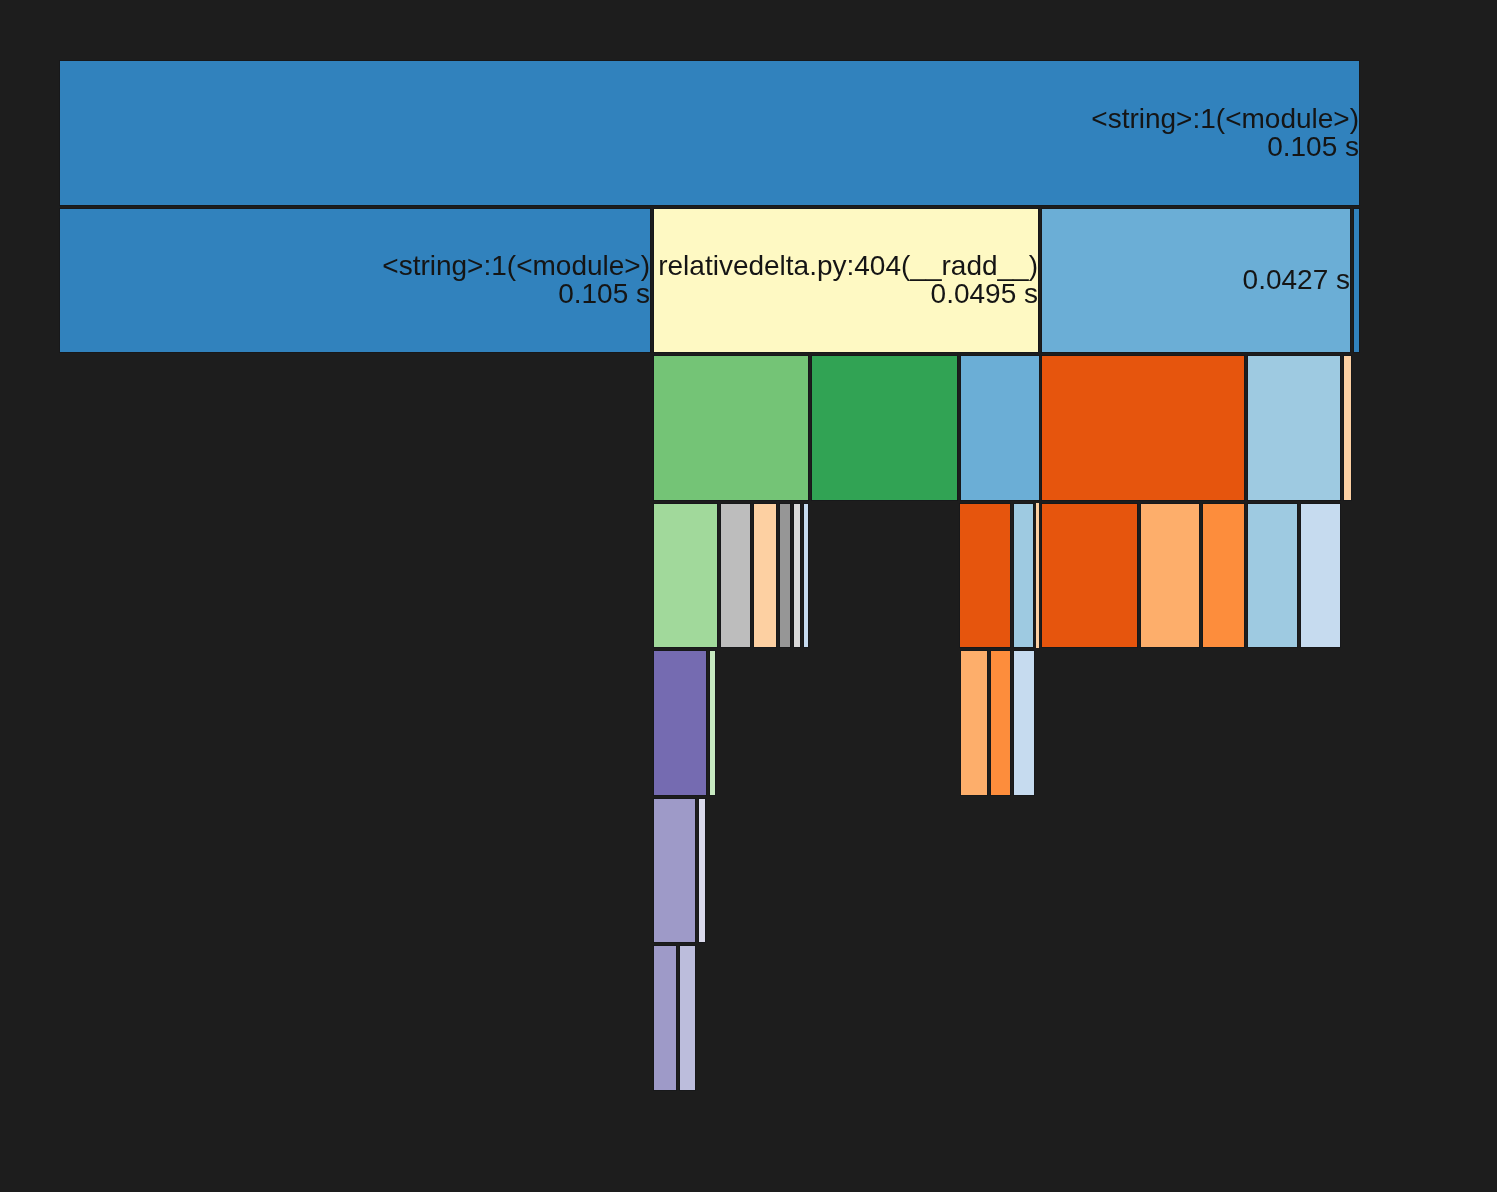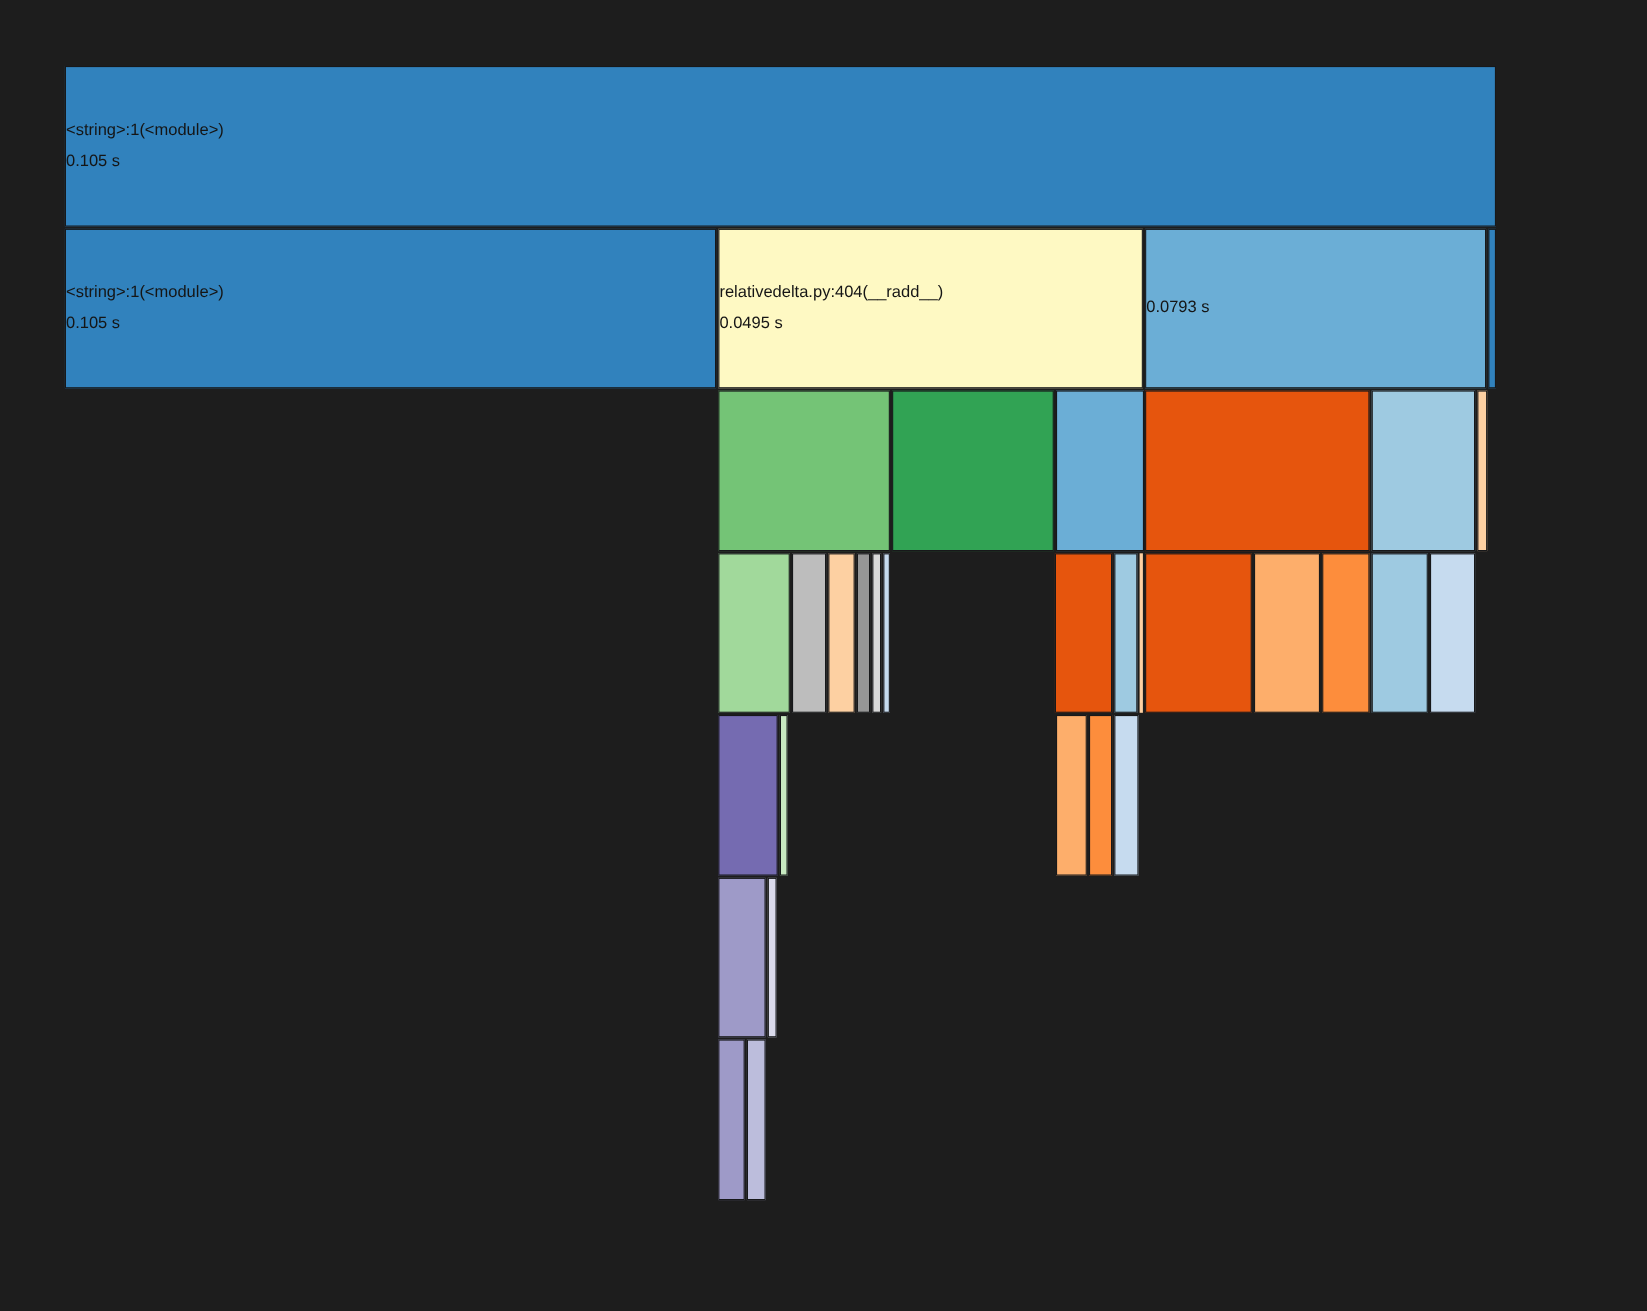--- a/index.html
+++ b/index.html
@@ -13,25 +13,25 @@
     height: 1192px;
     background: #1d1d1d;
     overflow: hidden;
     font-family: "Liberation Sans", sans-serif;
   }
   .frame {
     position: absolute;
     box-sizing: border-box;
     display: flex;
     flex-direction: column;
-    align-items: flex-start;
+    align-items: flex-end;
     justify-content: center;
     text-align: center;
     color: #151515;
-    font-size: 15px;
+    font-size: 28px;
     line-height: 28px;
     white-space: nowrap;
     overflow: hidden;
     cursor: pointer;
   }
   .frame .lbl { pointer-events: none; }
 </style>
 </head>
 <body>
 
@@ -43,21 +43,21 @@
       </div>
       <div class="frame" style="left: 59px; top: 207.5px; width: 592px; height: 145.5px; background: rgb(49, 130, 189); border: 1px solid rgb(23, 24, 26);">
         <div class="lbl">&lt;string&gt;:1(&lt;module&gt;)</div>
         <div class="lbl">0.105 s</div>
       </div>
       <div class="frame" style="left: 653px; top: 207.5px; width: 386px; height: 145.5px; background: #fef9c3; border: 1px solid rgb(23, 24, 26);">
         <div class="lbl">relativedelta.py:404(__radd__)</div>
         <div class="lbl">0.0495 s</div>
       </div>
       <div class="frame" style="left: 1041px; top: 207.5px; width: 310px; height: 145.5px; background: rgb(107, 174, 214); border: 1px solid rgb(23, 24, 26);">
-        <div class="lbl">0.0793 s</div>
+        <div class="lbl">0.0427 s</div>
       </div>
       <div class="frame" style="left: 1353px; top: 207.5px; width: 7px; height: 145.5px; background: rgb(49, 130, 189); border: 1px solid rgb(23, 24, 26);"></div>
       <div class="frame" style="left: 653px; top: 355px; width: 156px; height: 145.5px; background: rgb(116, 196, 118); border: 1px solid rgb(23, 24, 26);"></div>
       <div class="frame" style="left: 811px; top: 355px; width: 147px; height: 145.5px; background: rgb(49, 163, 84); border: 1px solid rgb(23, 24, 26);"></div>
       <div class="frame" style="left: 960px; top: 355px; width: 80px; height: 145.5px; background: rgb(107, 174, 214); border: 1px solid rgb(23, 24, 26);"></div>
       <div class="frame" style="left: 1041px; top: 355px; width: 204px; height: 145.5px; background: rgb(230, 85, 13); border: 1px solid rgb(23, 24, 26);"></div>
       <div class="frame" style="left: 1247px; top: 355px; width: 94px; height: 145.5px; background: rgb(158, 202, 225); border: 1px solid rgb(23, 24, 26);"></div>
       <div class="frame" style="left: 1343px; top: 355px; width: 9px; height: 145.5px; background: rgb(253, 208, 162); border: 1px solid rgb(23, 24, 26);"></div>
       <div class="frame" style="left: 653px; top: 502.5px; width: 65px; height: 145.5px; background: rgb(161, 217, 155); border: 1px solid rgb(23, 24, 26);"></div>
       <div class="frame" style="left: 720px; top: 502.5px; width: 31px; height: 145.5px; background: rgb(189, 189, 189); border: 1px solid rgb(23, 24, 26);"></div>

